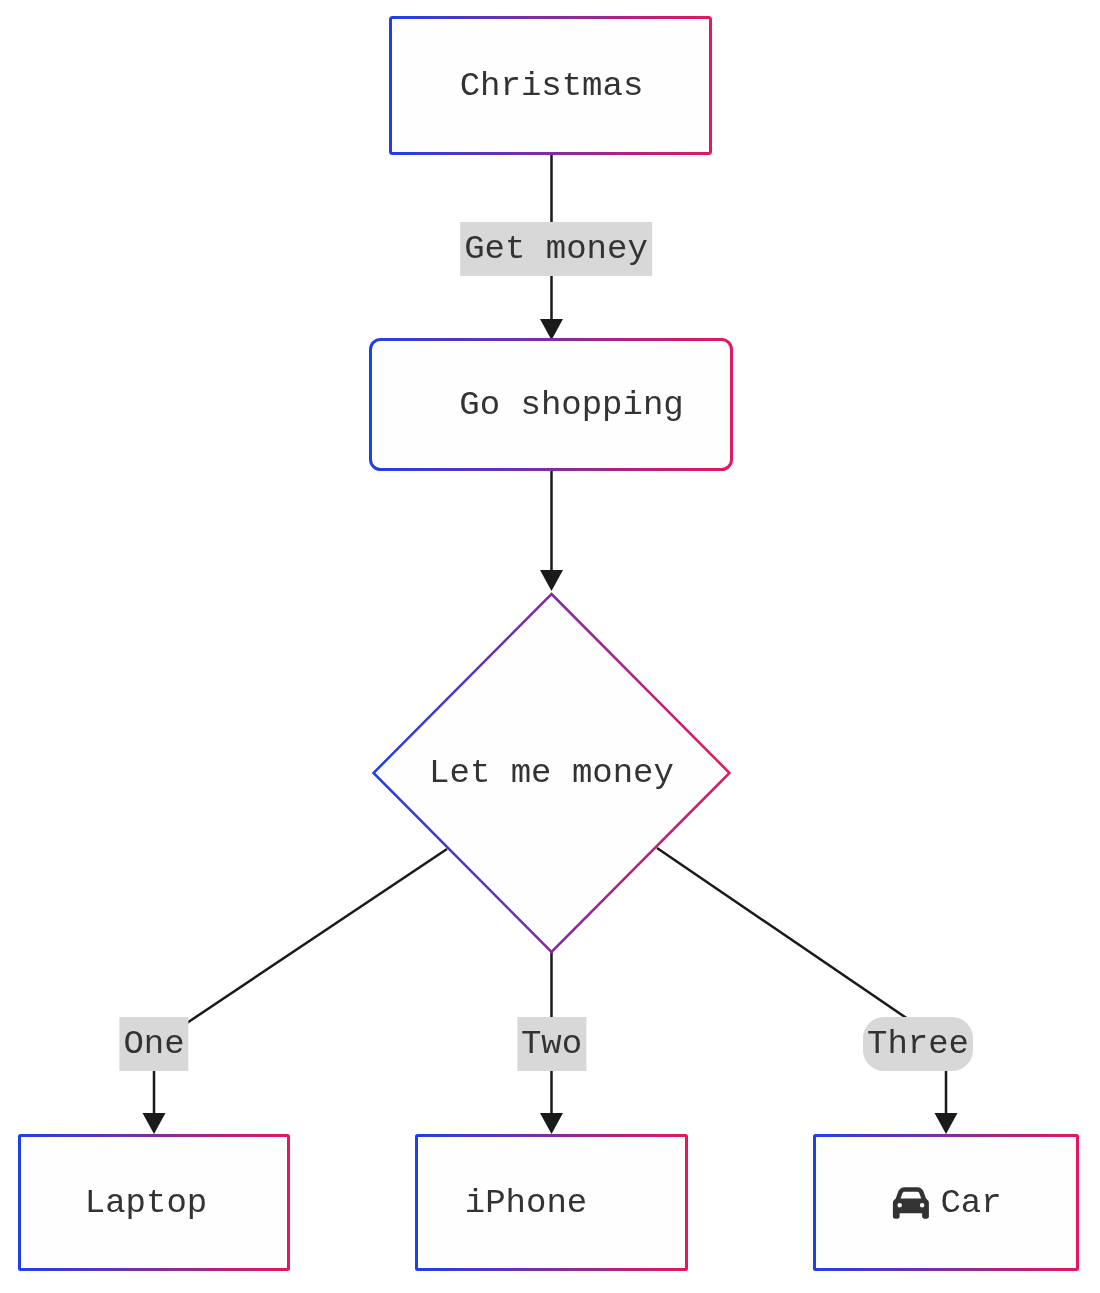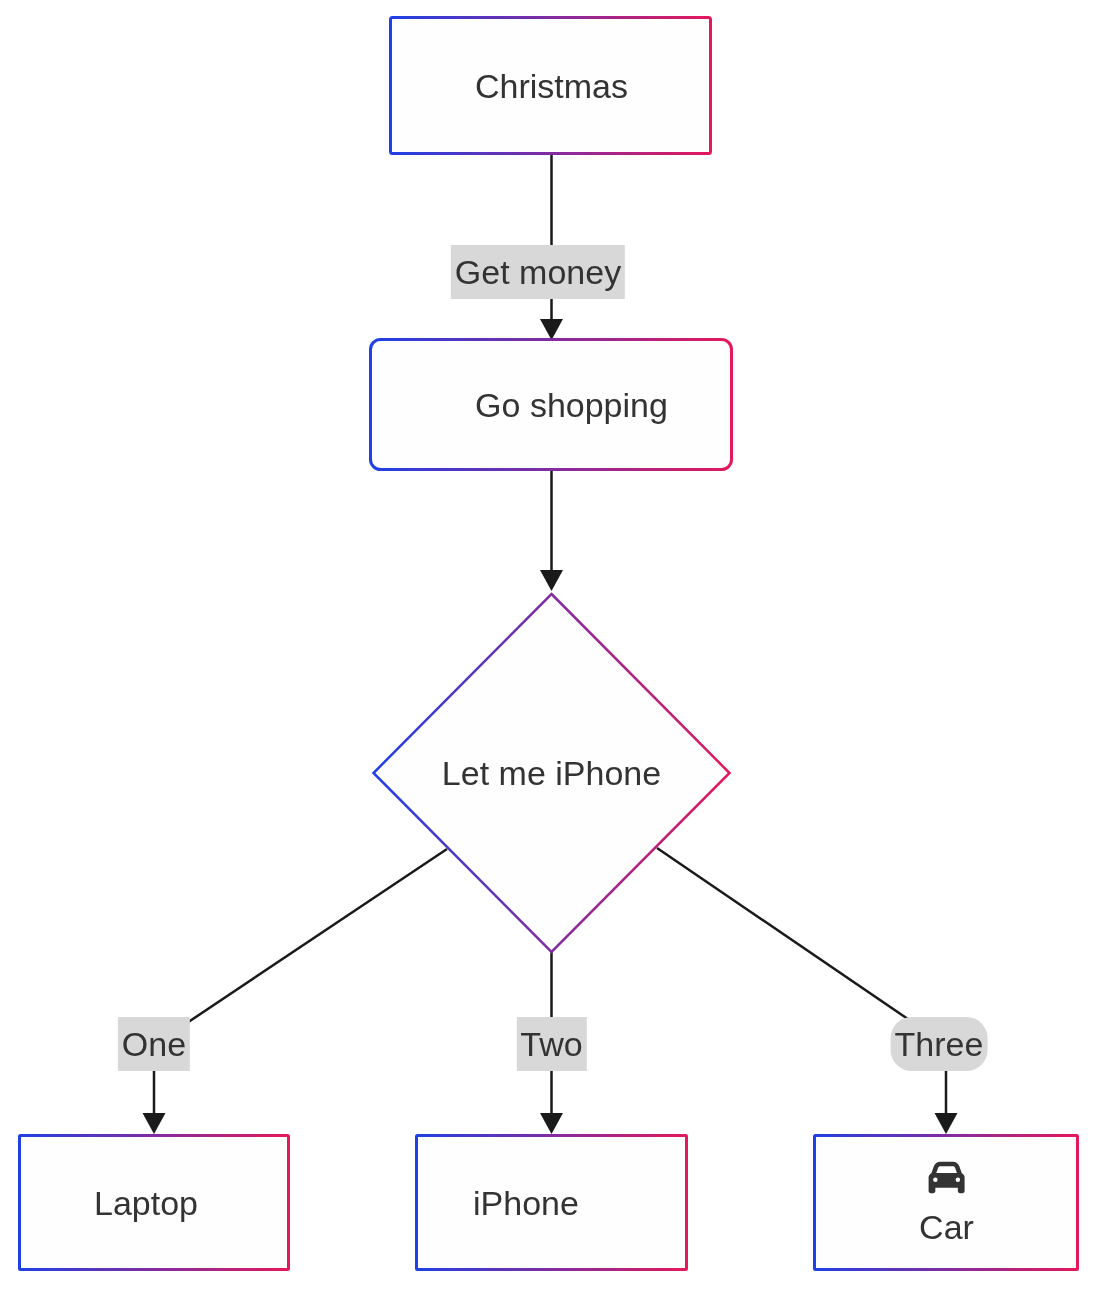--- a/index.html
+++ b/index.html
@@ -7,20 +7,21 @@
     padding: 0;
     background: #ffffff;
     font-family: "Liberation Sans", sans-serif;
   }
   .canvas {
     position: relative;
     width: 1100px;
     height: 1293px;
     background: #ffffff;
     overflow: hidden;
+    font-family: Liberation Mono, monospace;
   }
   .layer {
     position: absolute;
     left: 0;
     top: 0;
   }
   .edge-path {
     stroke: #1a1a1a;
     stroke-width: 2.5;
     fill: none;
@@ -91,36 +92,36 @@
     <path class="node-shape" d="M551.5 594 L729.5 773 L551.5 952 L373.5 773 Z" stroke-width="2.5"></path>
     <rect class="node-shape" x="19.5" y="1135.5" width="269" height="134" rx="1" stroke-width="3"></rect>
     <rect class="node-shape" x="416.5" y="1135.5" width="270" height="134" rx="1" stroke-width="3"></rect>
     <rect class="node-shape" x="814.5" y="1135.5" width="263" height="134" rx="1" stroke-width="3"></rect>
   </svg>
 
   <div class="lbl" style="left:551.5px; top:86px;">Christmas</div>
 
   <div class="lbl" style="left:551.5px; top:405px;margin-left:20px;">Go shopping</div>
 
-  <div class="lbl" style="left:551.5px; top:773px;">Let me iPhone</div>
+  <div class="lbl" style="left:551.5px; top:773px;">Let me money</div>
 
   <div class="lbl" style="left:146px; top:1203px;">Laptop</div>
 
   <div class="lbl" style="left:526px; top:1203px;">iPhone</div>
 
-  <div class="lbl car-row" style="left:946.5px; top:1203px;flex-direction:column;">
+  <div class="lbl car-row" style="left:946.5px; top:1203px;">
     <span class="car-glyph">
       <svg viewBox="0 0 512 512" fill="#333333" aria-hidden="true">
         <path d="M135.2 117.4L109.1 192H402.9l-26.1-74.6C372.3 104.6 360.2 96 346.6 96H165.4c-13.6 0-25.7 8.6-30.2 21.4zM39.6 196.8L74.8 96.3C88.3 57.8 124.6 32 165.4 32H346.6c40.8 0 77.1 25.8 90.6 64.3l35.2 100.5c23.2 9.6 39.6 32.5 39.6 59.2V400v48c0 17.7-14.3 32-32 32H448c-17.7 0-32-14.3-32-32V400H96v48c0 17.7-14.3 32-32 32H32c-17.7 0-32-14.3-32-32V400 256c0-26.7 16.4-49.6 39.6-59.2zM128 288a32 32 0 1 0 -64 0 32 32 0 1 0 64 0zm288 32a32 32 0 1 0 0-64 32 32 0 1 0 0 64z"></path>
       </svg>
     </span>
     <span>Car</span>
   </div>
 
-  <div class="lbl edge-lbl" style="left:538px; top:249px;margin-top:23px;">Get money</div>
+  <div class="lbl edge-lbl" style="left:556px; top:249px;">Get money</div>
 
   <div class="lbl edge-lbl" style="left:154px; top:1044px;text-align:right;">One</div>
 
   <div class="lbl edge-lbl" style="left:551.5px; top:1044px;text-align:right;">Two</div>
 
-  <div class="lbl edge-lbl" style="left:939px; top:1044px;border-radius:21px;">Three</div>
+  <div class="lbl edge-lbl" style="left:918px; top:1044px;border-radius:21px;">Three</div>
 
 </div>
 
 </body></html>

